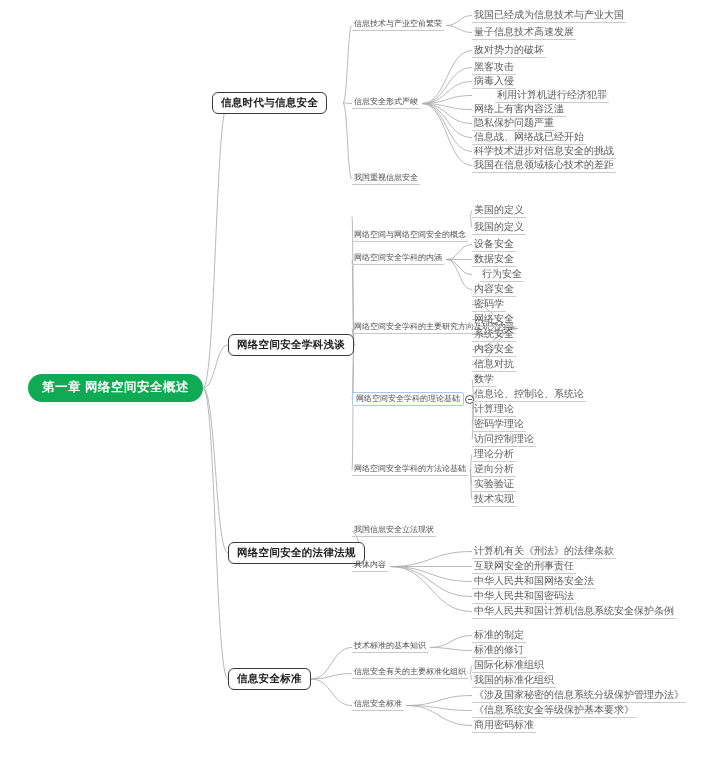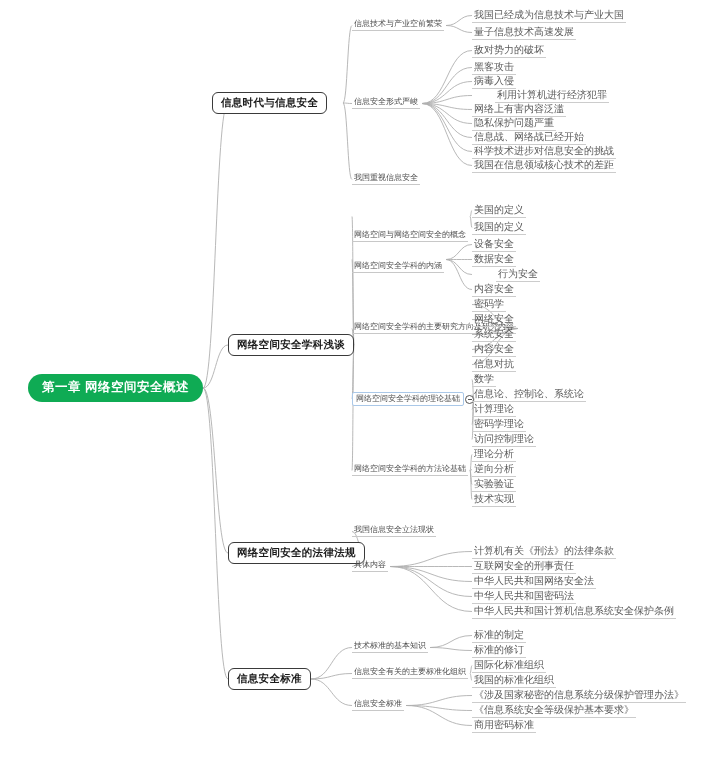--- a/index.html
+++ b/index.html
@@ -157,24 +157,24 @@
       <div class="node lvl3" style="left: 472px; top: 104px;">网络上有害内容泛滥</div>
       <div class="node lvl3" style="left: 472px; top: 118px;">隐私保护问题严重</div>
       <div class="node lvl3" style="left: 472px; top: 132px;">信息战、网络战已经开始</div>
       <div class="node lvl3" style="left: 472px; top: 146px;">科学技术进步对信息安全的挑战</div>
       <div class="node lvl3" style="left: 472px; top: 160px;">我国在信息领域核心技术的差距</div>
       <div class="node lvl2" style="left: 352px; top: 174px;">我国重视信息安全</div>
       <div class="node lvl1" style="left: 228px; top: 334px;">网络空间安全学科浅谈</div>
       <div class="node lvl2" style="left: 352px; top: 211px; margin-top: 20px;">网络空间与网络空间安全的概念</div>
       <div class="node lvl3" style="left: 472px; top: 205px;">美国的定义</div>
       <div class="node lvl3" style="left: 472px; top: 222px;">我国的定义</div>
-      <div class="node lvl2" style="left: 352px; top: 254px; margin-top: 8px;">网络空间安全学科的内涵</div>
+      <div class="node lvl2" style="left: 352px; top: 254px;">网络空间安全学科的内涵</div>
       <div class="node lvl3" style="left: 472px; top: 239px;">设备安全</div>
       <div class="node lvl3" style="left: 472px; top: 254px;">数据安全</div>
-      <div class="node lvl3" style="left: 496px; top: 269px; font-family: Liberation Serif, serif;">行为安全</div>
+      <div class="node lvl3" style="left: 480px; top: 269px; font-family: Liberation Serif, serif;">行为安全</div>
       <div class="node lvl3" style="left: 472px; top: 284px;">内容安全</div>
       <div class="node lvl2" style="left: 352px; top: 323px;">网络空间安全学科的主要研究方向及研究内容</div>
       <div class="node lvl3" style="left: 472px; top: 299px;">密码学</div>
       <div class="node lvl3" style="left: 472px; top: 314px;">网络安全</div>
       <div class="node lvl3" style="left: 472px; top: 329px;">系统安全</div>
       <div class="node lvl3" style="left: 472px; top: 344px;">内容安全</div>
       <div class="node lvl3" style="left: 472px; top: 359px;">信息对抗</div>
       <div class="node lvl2 sel" style="left: 352px; top: 392px;">网络空间安全学科的理论基础</div>
       <div class="collapse" style="left: 465px; top: 394.5px;"></div>
       <div class="node lvl3" style="left: 472px; top: 374px;">数学</div>

